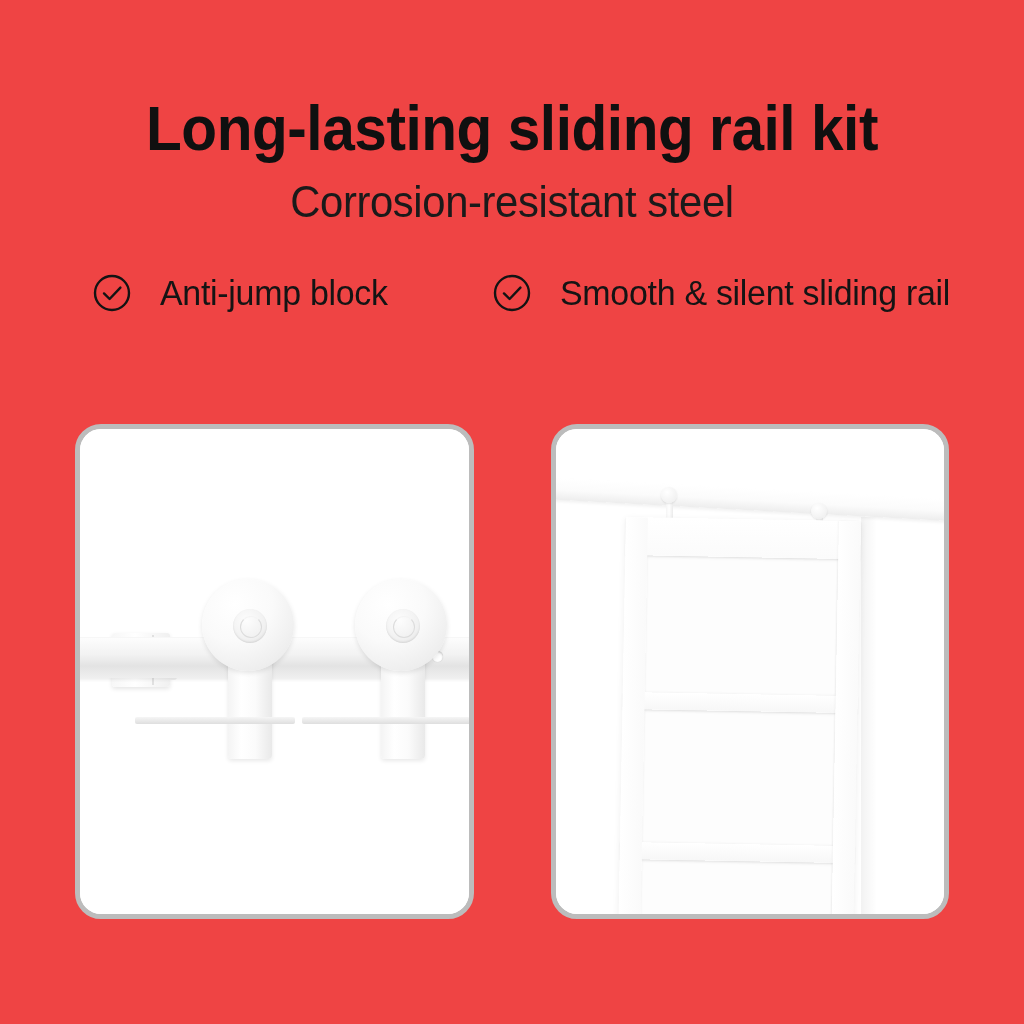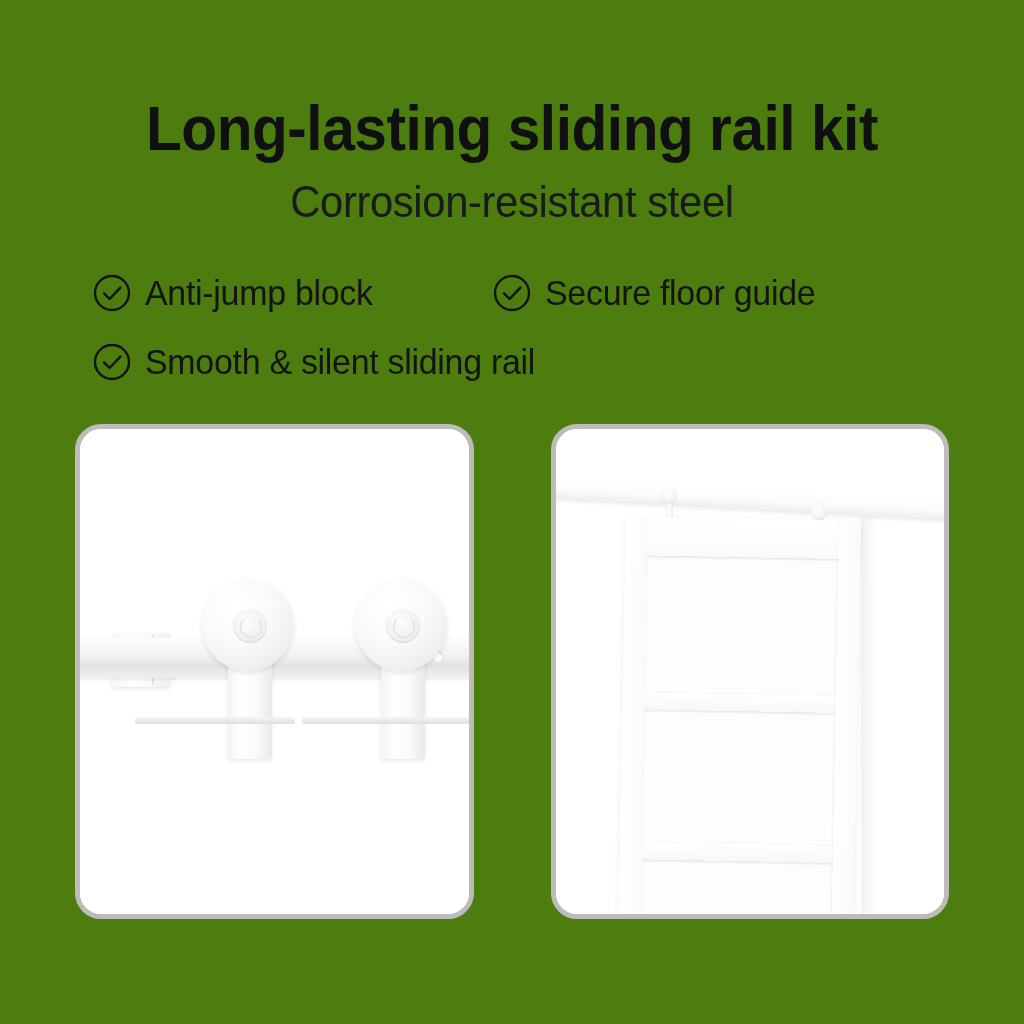--- a/index.html
+++ b/index.html
@@ -11,21 +11,21 @@
     height: 1024px;
     background: #e4e4e4;
     font-family: "Liberation Sans", sans-serif;
     overflow: hidden;
     position: relative;
   }
 
   #page-root {
     position: absolute;
     inset: 0;
-    background: #4d7c0f;
+    background: #ef4444;
   }
 
   
   .headline {
     position: absolute;
     left: 0;
     top: 92px;
     width: 1024px;
     text-align: center;
     font-size: 63px;
@@ -59,21 +59,21 @@
     top: 258px;
     width: 860px;
     display: grid;
     grid-template-columns: 400px 460px;
     grid-auto-rows: 69px;
     align-items: center;
   }
   .feature {
     display: flex;
     align-items: center;
-    gap: 13px;
+    gap: 28px;
   }
   .feature .check {
     flex: 0 0 auto;
     width: 40px;
     height: 40px;
     display: block;
   }
   .feature .label {
     font-size: 35px;
     line-height: 40px;
@@ -332,29 +332,20 @@
       <span class="check">
         <svg viewBox="0 0 40 40" width="40" height="40" aria-hidden="true">
           <circle cx="20" cy="20" r="17" fill="none" stroke="#131313" stroke-width="2.4"></circle>
           <path d="M12 20.4 L17.6 26 L28.4 14.6" fill="none" stroke="#131313" stroke-width="2.4" stroke-linecap="round" stroke-linejoin="round"></path>
         </svg>
       </span>
       <span class="label">Anti-jump block</span>
     </div>
 
 
-    <div class="feature">
-      <span class="check">
-        <svg viewBox="0 0 40 40" width="40" height="40" aria-hidden="true">
-          <circle cx="20" cy="20" r="17" fill="none" stroke="#131313" stroke-width="2.4"></circle>
-          <path d="M12 20.4 L17.6 26 L28.4 14.6" fill="none" stroke="#131313" stroke-width="2.4" stroke-linecap="round" stroke-linejoin="round"></path>
-        </svg>
-      </span>
-      <span class="label">Secure floor guide</span>
-    </div>
 
     <div class="feature">
       <span class="check">
         <svg viewBox="0 0 40 40" width="40" height="40" aria-hidden="true">
           <circle cx="20" cy="20" r="17" fill="none" stroke="#131313" stroke-width="2.4"></circle>
           <path d="M12 20.4 L17.6 26 L28.4 14.6" fill="none" stroke="#131313" stroke-width="2.4" stroke-linecap="round" stroke-linejoin="round"></path>
         </svg>
       </span>
       <span class="label">Smooth &amp; silent sliding rail</span>
     </div>

